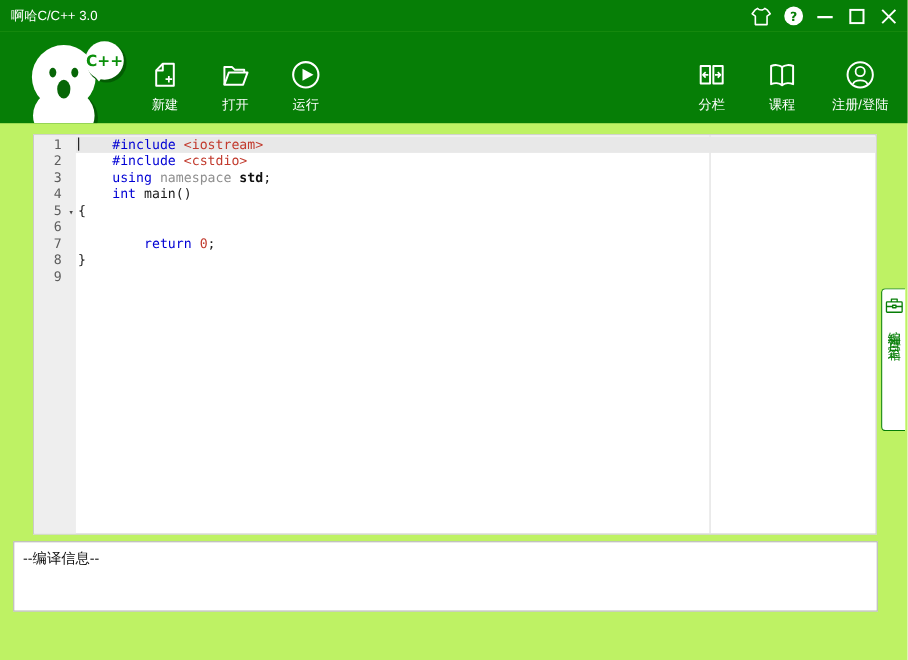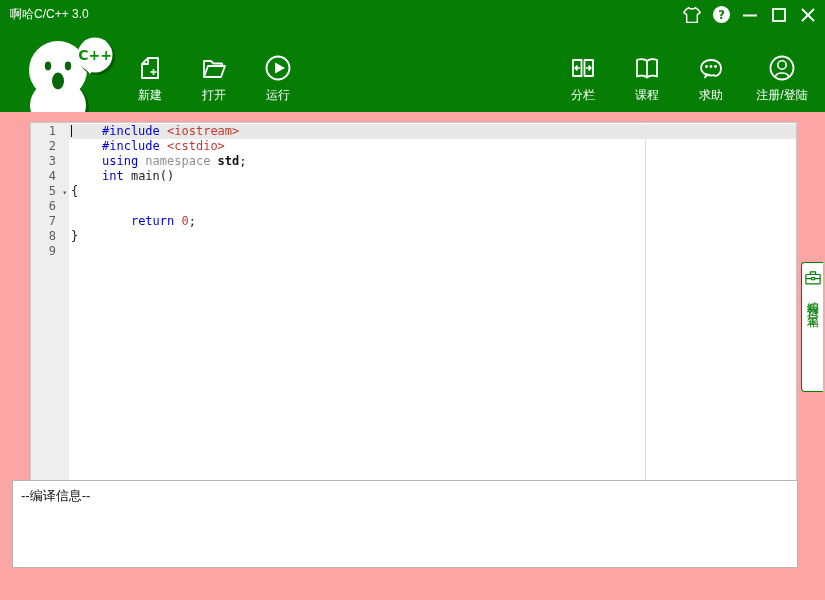--- a/index.html
+++ b/index.html
@@ -1,21 +1,21 @@
 <!DOCTYPE html>
 <html style="--accent-green: #067e06; --shadow-green: #045c04; --keyword-blue: #0000d4; --literal-red: #c23b2e;"><head>
 <meta charset="utf-8">
 <style>
   html,body{margin:0;padding:0;}
   body{
     width:825px;height:600px;overflow:hidden;background:#ffffff;
     font-family:"Liberation Sans","DejaVu Sans",sans-serif;
     position:relative;
   }
-  .app{position:absolute;inset:0;width:825px;height:600px;background:#fca5a5;}
+  .app{position:absolute;inset:0;width:825px;height:600px;background:#bef264;}
 
   
   .titlebar{
     position:absolute;left:0;top:0;width:825px;height:29px;
     background:var(--accent-green,#067e06);color:#fff;
   }
   .title-text{
     position:absolute;left:10px;top:0;height:29px;line-height:29px;
     font-size:12px;color:#fff;white-space:nowrap;
   }
@@ -89,21 +89,21 @@
     border-radius:4px 0 0 4px;background:#fff;cursor:pointer;
     display:flex;flex-direction:column;align-items:center;padding:6px 0 8px 0;box-sizing:border-box;
   }
   .side-tab .lbl{
     margin-top:5px;writing-mode:vertical-rl;text-orientation:upright;
     font-size:12px;letter-spacing:4px;color:var(--accent-green,#067e06);white-space:nowrap;
   }
 
   
   .output{
-    position:absolute;left:12px;top:480px;width:786px;height:88px;
+    position:absolute;left:12px;top:492px;width:786px;height:64px;
     border:1px solid #b5b5b5;box-sizing:border-box;background:#fff;
   }
   .output .msg{
     padding:6px 8px;font-size:13px;color:#111;
     font-family:"Liberation Sans","DejaVu Sans",sans-serif;
   }
 </style>
 </head>
 <body>
 
@@ -203,32 +203,20 @@
       </div>
       <div class="tb-btn">
         <span class="icon">
           <svg width="28" height="28" viewBox="0 0 28 28" fill="none" stroke="#fff" stroke-width="1.8" stroke-linejoin="round">
             <path d="M14 7 C11.5 4.8 7 4.8 4 6 V22.5 C7 21.3 11.5 21.3 14 23.5 C16.5 21.3 21 21.3 24 22.5 V6 C21 4.8 16.5 4.8 14 7 Z"></path>
             <line x1="14" y1="7" x2="14" y2="23.5"></line>
           </svg>
         </span>
         <span class="lbl">课程</span>
       </div>
-      <div class="tb-btn">
-        <span class="icon">
-          <svg width="28" height="28" viewBox="0 0 28 28">
-            <path d="M14 5 C8 5 4 8.5 4 12.8 C4 17 8 20.5 14 20.5 C15 20.5 16 20.4 16.9 20.2 C18.4 21.6 24 20.5 24 12.8 C24 8.5 20 5 14 5 Z" transform="translate(0,1)" fill="none" stroke="#fff" stroke-width="1.8" stroke-linejoin="round"></path>
-            <path d="M9 19.5 L7.5 24 L13 20" fill="#fff" stroke="#fff" stroke-width="1" stroke-linejoin="round"></path>
-            <circle cx="9.5" cy="12.5" r="1.4" fill="#fff"></circle>
-            <circle cx="14" cy="12.5" r="1.4" fill="#fff"></circle>
-            <circle cx="18.5" cy="12.5" r="1.4" fill="#fff"></circle>
-          </svg>
-        </span>
-        <span class="lbl">求助</span>
-      </div>
       <div class="tb-btn wide">
         <span class="icon">
           <svg width="28" height="28" viewBox="0 0 28 28" fill="none" stroke="#fff" stroke-width="1.8">
             <circle cx="14" cy="14" r="11.5"></circle>
             <circle cx="14" cy="11" r="4.2" stroke-width="1.6"></circle>
             <path d="M7.5 22.5 C8.5 17.8 19.5 17.8 20.5 22.5" stroke-width="1.6"></path>
           </svg>
         </span>
         <span class="lbl">注册/登陆</span>
       </div>

